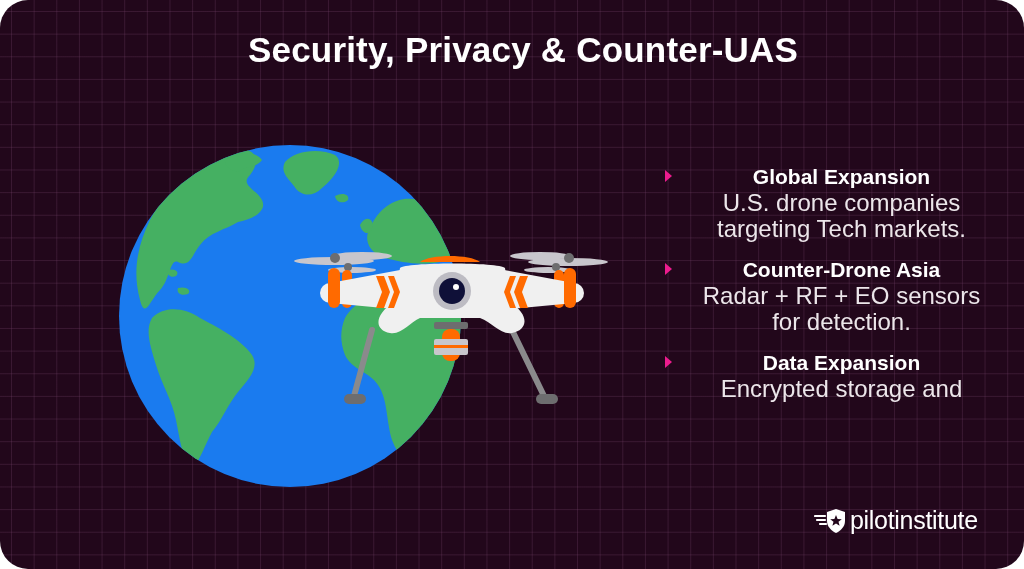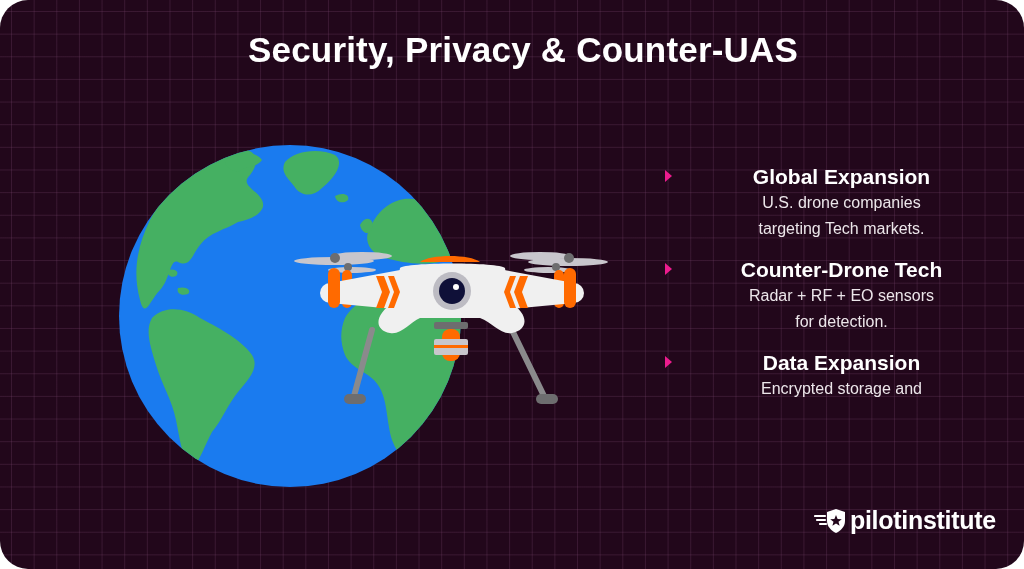--- a/index.html
+++ b/index.html
@@ -20,23 +20,23 @@
   }
   .illus { position: absolute; left: 0; top: 0; width: 1024px; height: 569px; }
   .bullets { position: absolute; left: 662px; top: 163px; width: 340px; }
   .bullet { position: relative; padding-left: 19px; margin-bottom: 14px; text-align: center; }
   .bullet .arrow {
     position: absolute; left: 3px; top: 7px; width: 0; height: 0;
     border-top: 6px solid transparent; border-bottom: 6px solid transparent;
     border-left: 7px solid #ec1c8e;
   }
   .bullet .head { color: #ffffff; font-weight: bold; font-size: 21px; line-height: 27px; }
-  .bullet .body { color: #ece6ea; font-size: 16px; line-height: 26px; }
+  .bullet .body { color: #ece6ea; font-size: 24px; line-height: 26px; }
   .logo { position: absolute; left: 814px; top: 506px; display: flex; align-items: center; }
-  .logo .word { color: #ffffff; font-size: 25px; font-weight: bold; margin-left: 4px; letter-spacing: -0.3px; }
+  .logo .word { color: #ffffff; font-size: 25px; font-weight: normal; margin-left: 4px; letter-spacing: -0.3px; }
 </style>
 </head>
 <body>
 
 <div class="card">
 
   <div class="title">Security, Privacy &amp; Counter-UAS</div>
 
   <svg class="illus" viewBox="0 0 1024 569">
     <defs>
@@ -122,21 +122,21 @@
 
   <div class="bullets">
     <div class="bullet">
       <span class="arrow"></span>
       <div class="head">Global Expansion</div>
       <div class="body">U.S. drone companies</div>
       <div class="body">targeting Tech markets.</div>
     </div>
     <div class="bullet">
       <span class="arrow"></span>
-      <div class="head">Counter-Drone Tech</div>
+      <div class="head">Counter-Drone Asia</div>
       <div class="body">Radar + RF + EO sensors</div>
       <div class="body">for detection.</div>
     </div>
     <div class="bullet">
       <span class="arrow"></span>
       <div class="head">Data Expansion</div>
       <div class="body">Encrypted storage and</div>
     </div>
   </div>
 

